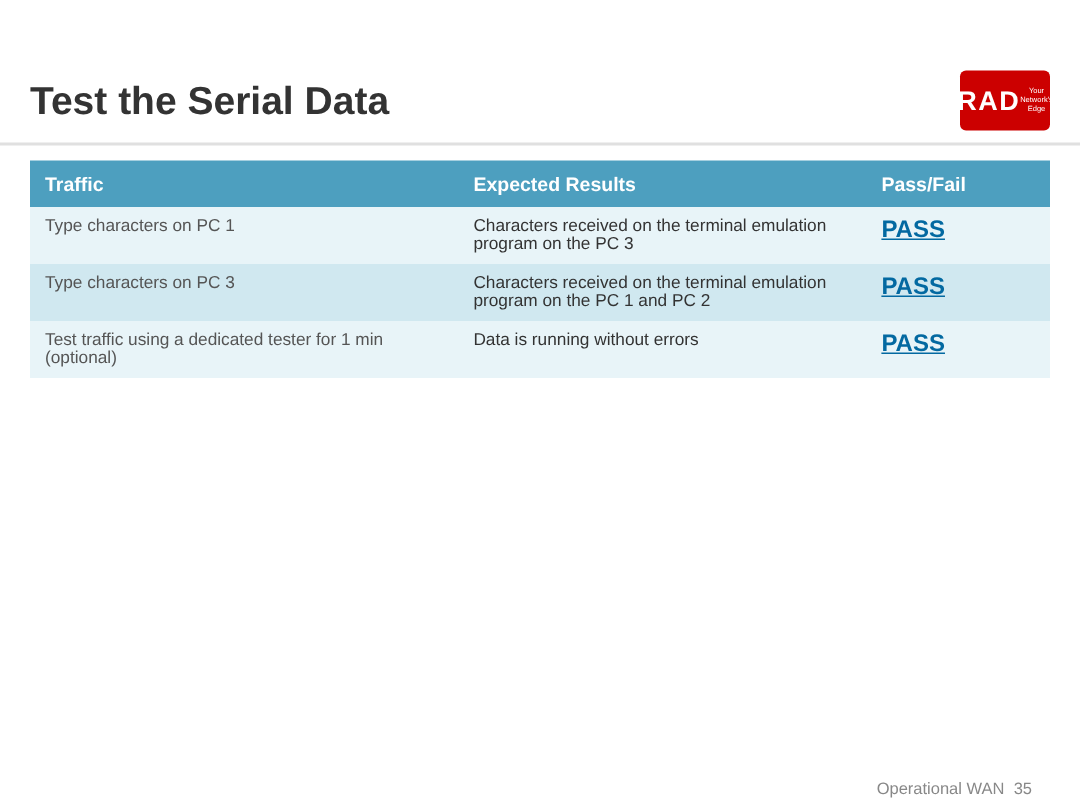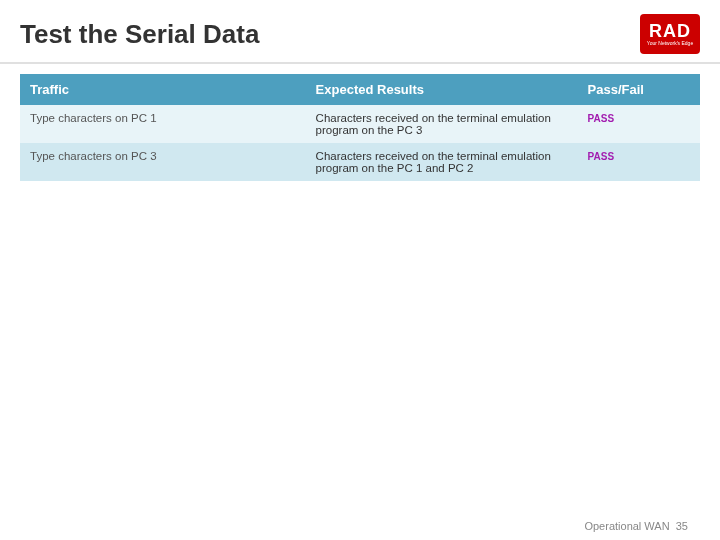--- a/index.html
+++ b/index.html
@@ -11,35 +11,36 @@
       overflow: hidden;
       position: relative;
     }
 
     .header {
       padding: 14px 20px 8px 20px;
       display: flex;
       justify-content: space-between;
       align-items: center;
       border-bottom: 2px solid #e0e0e0;
+      margin-top: 33px;
     }
 
     .header-title {
       font-size: 26px;
       font-weight: bold;
       color: #333;
     }
 
     .logo-box {
       width: 60px;
       height: 40px;
       background: #cc0000;
       border-radius: 4px;
       display: flex;
-      flex-direction: column;
+      flex-direction: row;
       align-items: center;
       justify-content: center;
       padding: 3px;
     }
 
     .logo-text {
       color: white;
       font-size: 18px;
       font-weight: bold;
       letter-spacing: 1px;
@@ -97,23 +98,24 @@
 
     .col-expected {
       width: 40%;
     }
 
     .col-pass {
       width: 18%;
     }
 
     .pass-label {
-      color: #a21caf;
+      color: #0369a1;
       font-weight: bold;
-      font-size: 10px;
+      font-size: 16px;
+      text-decoration: underline;
     }
 
     .traffic-text {
       color: #555;
     }
 
     .footer {
       position: absolute;
       bottom: 8px;
       right: 32px;
@@ -145,20 +147,25 @@
     <tr>
           <td class="col-traffic traffic-text">Type characters on PC 1</td>
           <td class="col-expected">Characters received on the terminal emulation program on the PC 3</td>
           <td class="col-pass"><span class="pass-label">PASS</span></td>
         </tr>
         <tr>
           <td class="col-traffic traffic-text">Type characters on PC 3</td>
           <td class="col-expected">Characters received on the terminal emulation program on the PC 1 and PC 2</td>
           <td class="col-pass"><span class="pass-label">PASS</span></td>
         </tr>
+        <tr>
+          <td class="col-traffic traffic-text">Test traffic using a dedicated tester for 1 min (optional)</td>
+          <td class="col-expected">Data is running without errors</td>
+          <td class="col-pass"><span class="pass-label">PASS</span></td>
+        </tr>
       </tbody>
   </table>
 </div>
 
 <div class="footer">
   <span>Operational WAN</span>&nbsp;
   <span>35</span>
 </div>
 
 </body></html>

